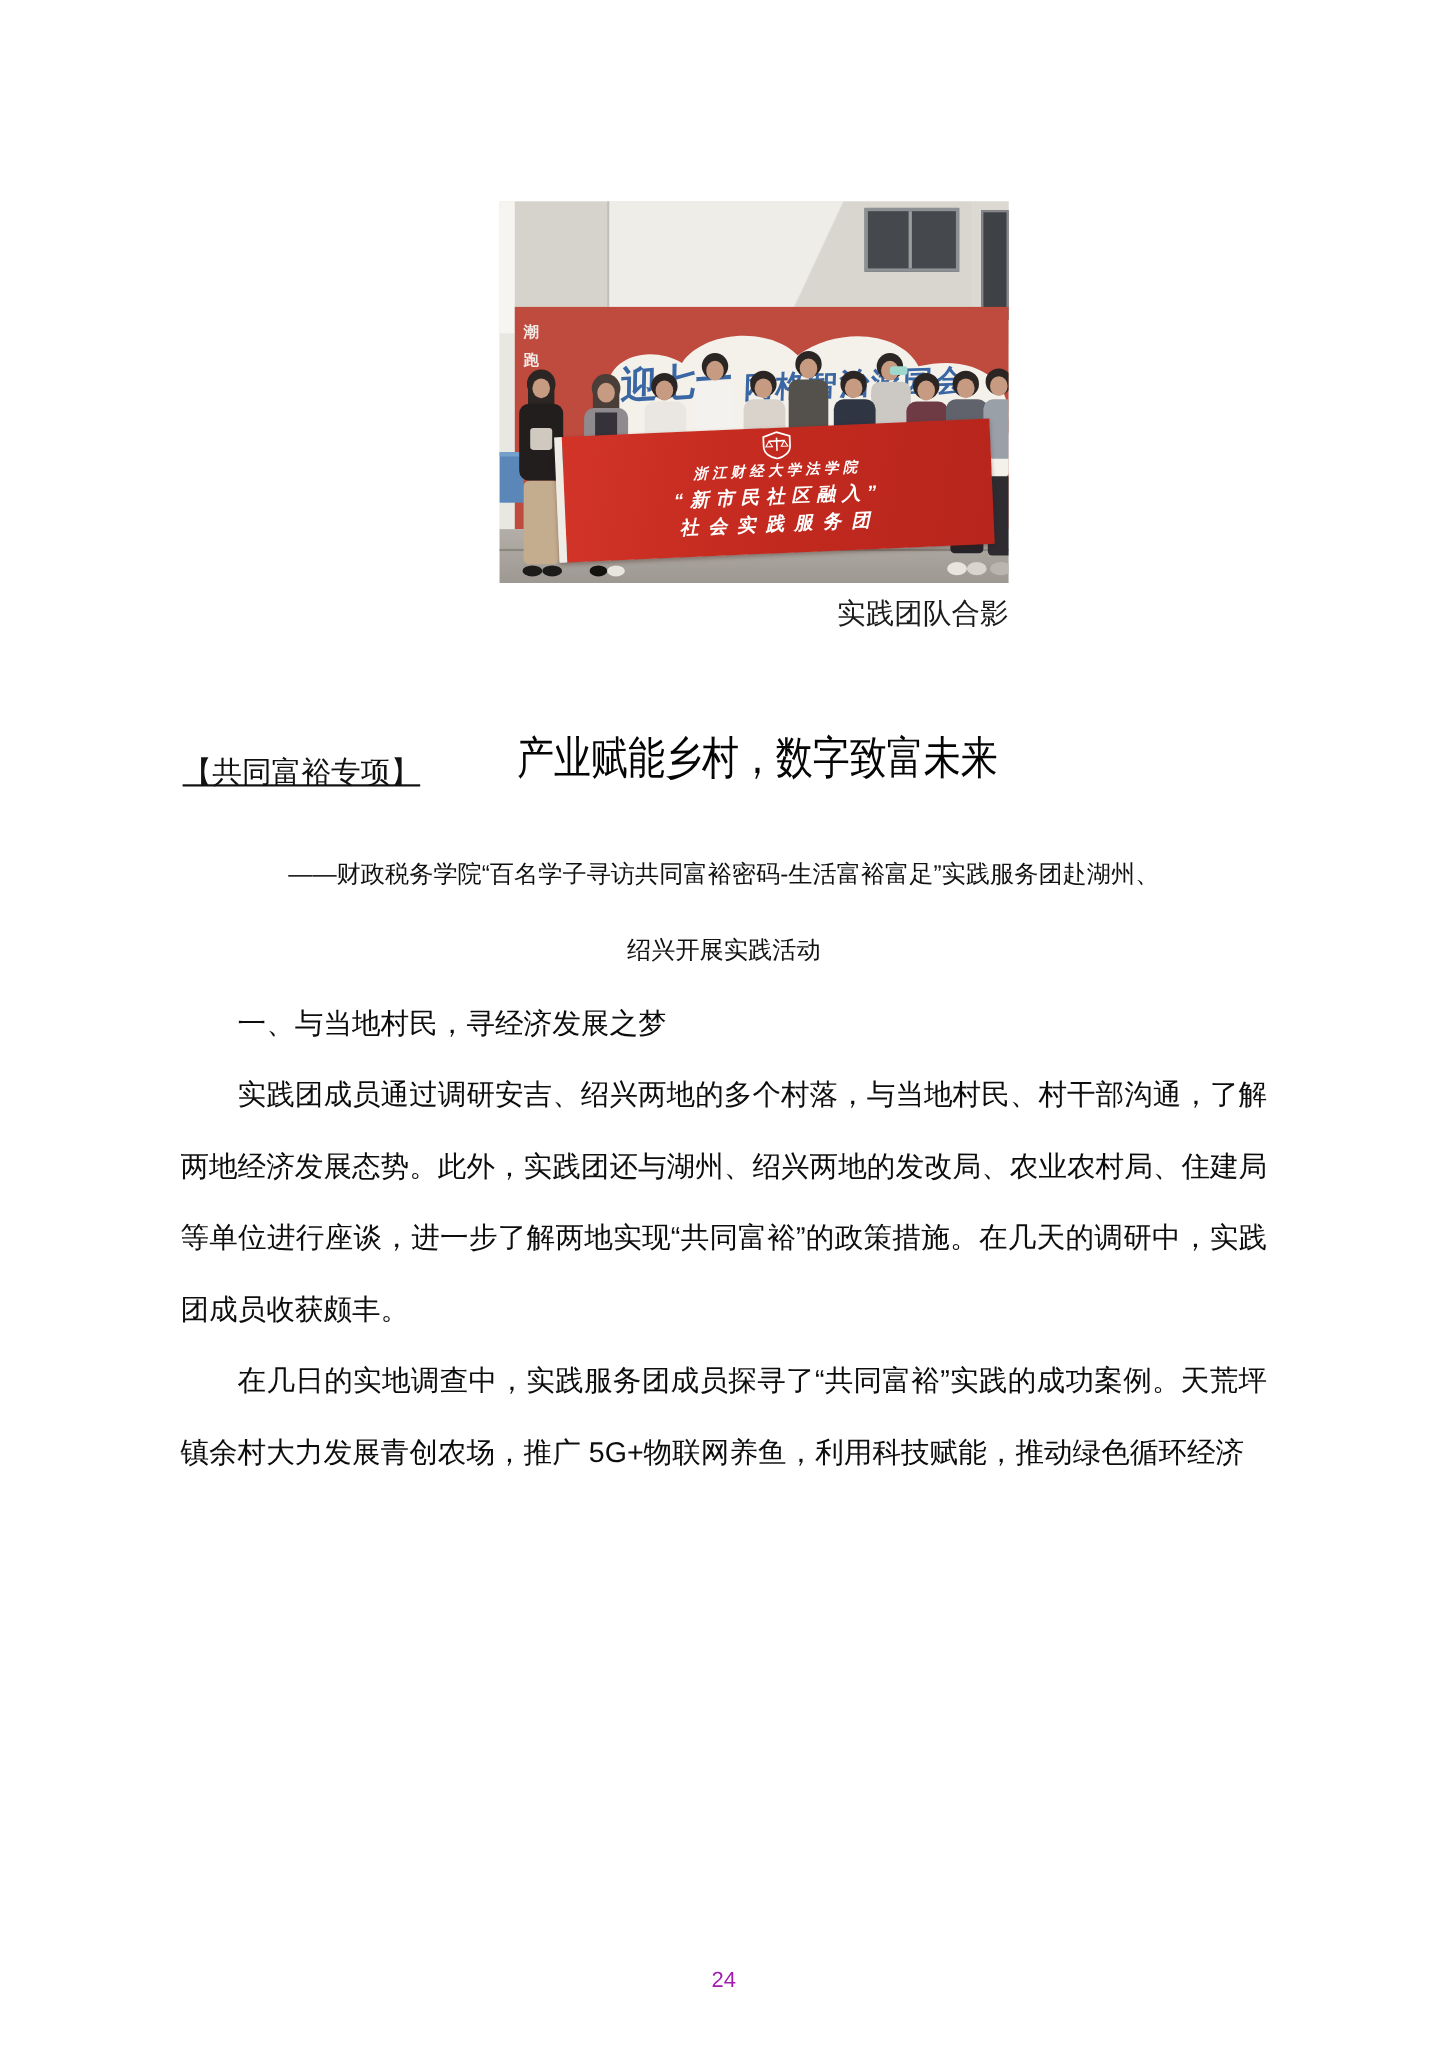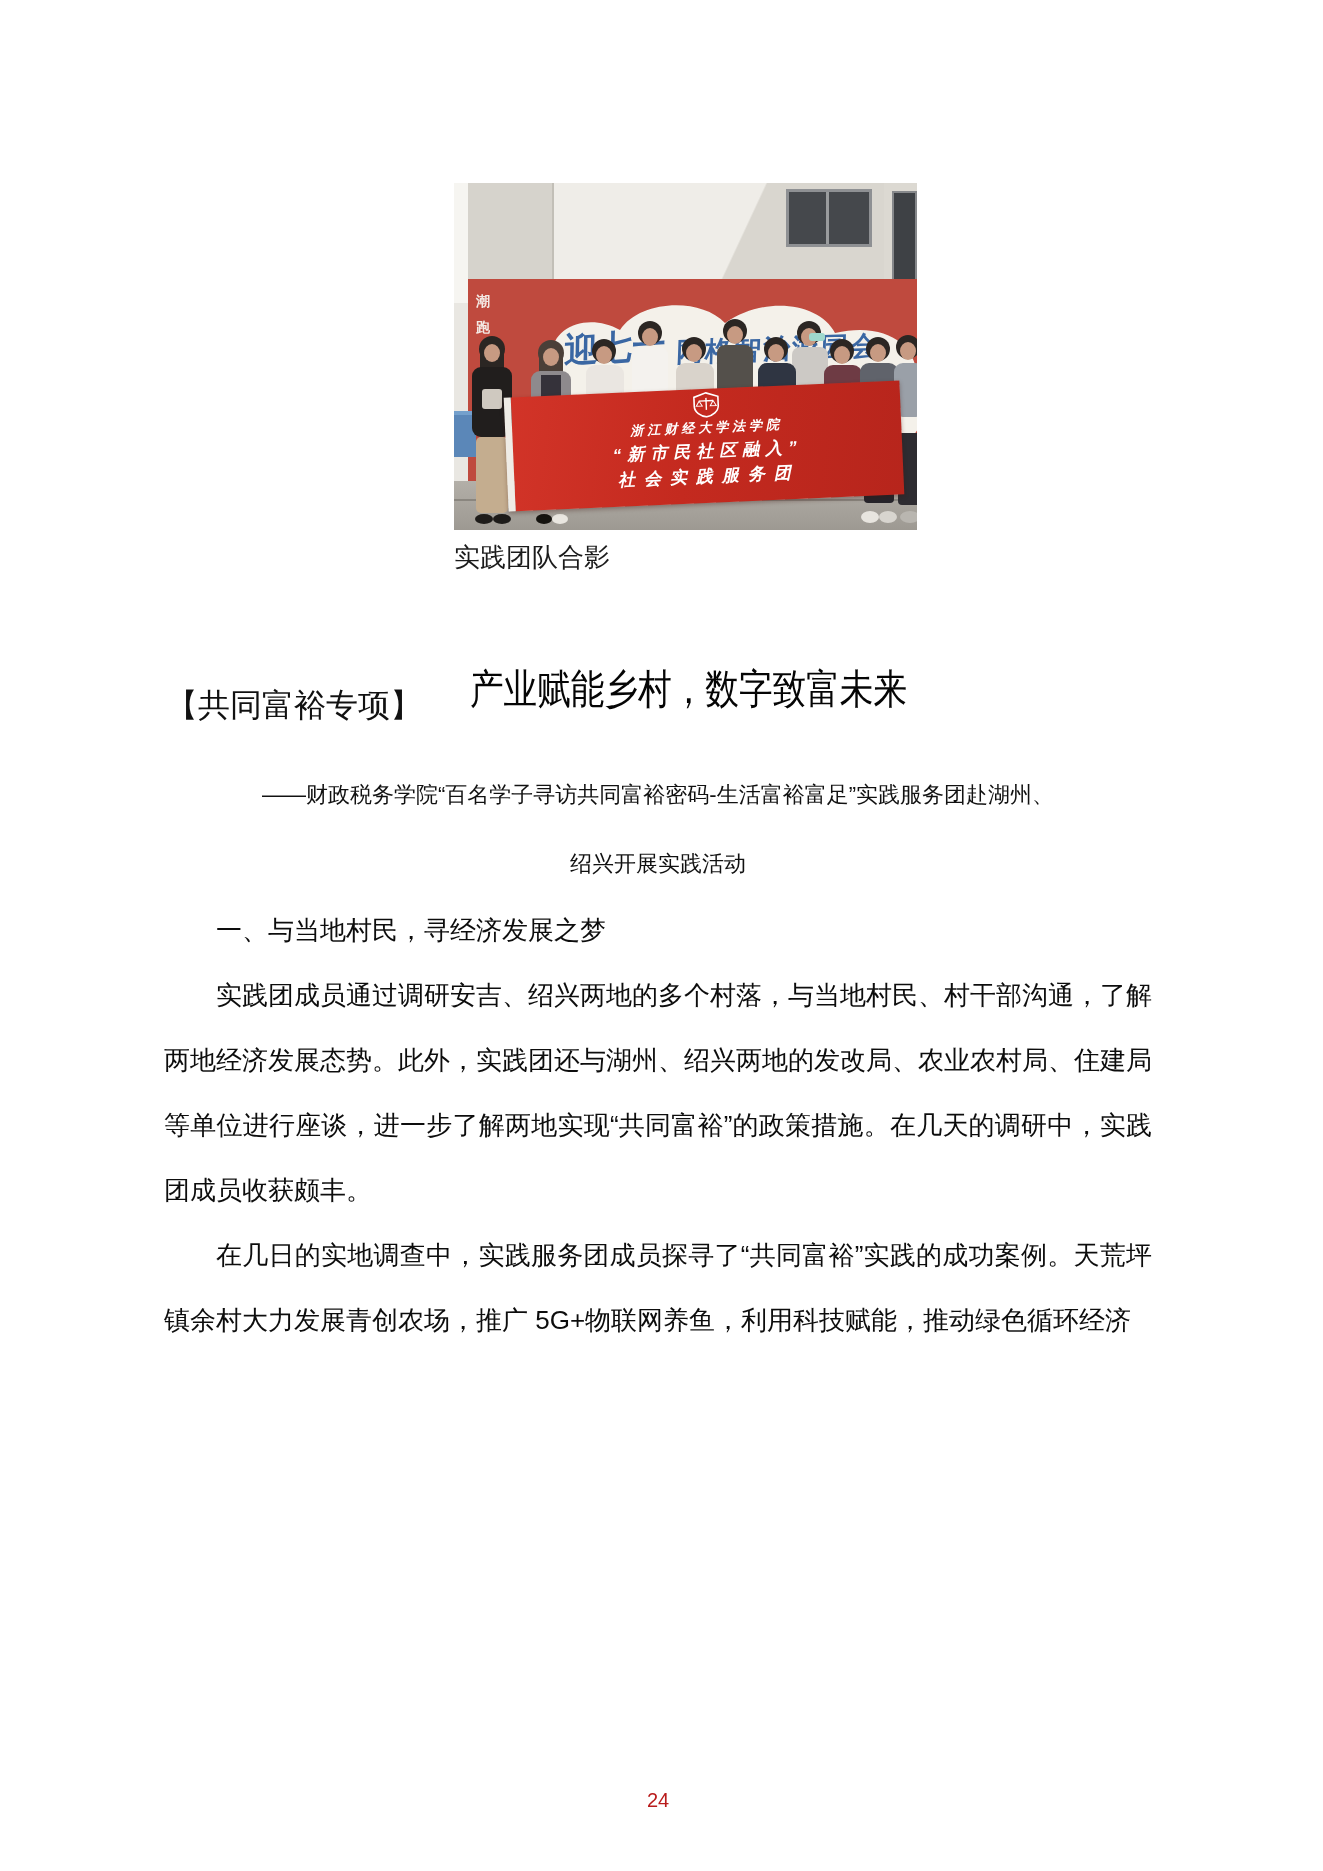--- a/index.html
+++ b/index.html
@@ -57,43 +57,43 @@
   .flag-line3 { font-size:17px; font-weight:bold; letter-spacing:9px; margin-top:2px; font-style:italic; }
 
   .ground { position:absolute; left:0; top:298px; width:463px; height:49px;
             background: linear-gradient(180deg,#b3afa8 0%, #9d9992 100%); }
   .ground::after{ content:""; position:absolute; left:0; top:18px; width:100%; height:2px; background:#8a867f; }
   .blue-bins { position:absolute; left:0; top:228px; width:22px; height:46px; background:#5b87b8; border-top:4px solid #74a0cc; }
 
   
   .caption {
     position:absolute; left:454px; top:540px; width:463px;
-    font-size:26px; text-align:left; color:#1b1b1b;
+    font-size:26px; text-align:right; color:#1b1b1b;
   }
   .section-label {
     position:absolute; left:166px; top:684px;
-    font-size:32px; color:#111;
+    font-size:27px; color:#111;text-decoration:underline;
   }
   .article-title {
     position:absolute; left:164px; top:662px; width:988px;
     text-align:center; font-size:41px; color:#050505; white-space:nowrap;
   }
   .article-title .squeeze { display:inline-block; transform: translateX(30px) scaleX(0.82); transform-origin:center; }
   .subtitle {
     position:absolute; left:164px; top:780px; width:988px;
     font-size:22px; color:#111; text-align:center;
   }
   .subtitle .line2 { display:block; margin-top:39px;text-align:center; }
   .body-text {
     position:absolute; left:164px; top:898px; width:988px;
     font-size:26px; line-height:65px; color:#0d0d0d;
     text-align: justify;
   }
   .body-text p { text-indent: 2em; margin:0; }
-  .page-number { position:absolute; left:164px; top:1789px; width:988px; text-align:center; font-size:20px; color:#b91c1c; }
+  .page-number { position:absolute; left:164px; top:1789px; width:988px; text-align:center; font-size:20px; color:#a21caf; }
 </style>
 </head>
 <body>
 
 <div class="page">
 
   <div class="photo">
     <div class="bld-left-edge"></div>
     <div class="bld-left-col"></div>
     <div class="bld-wall"></div>

